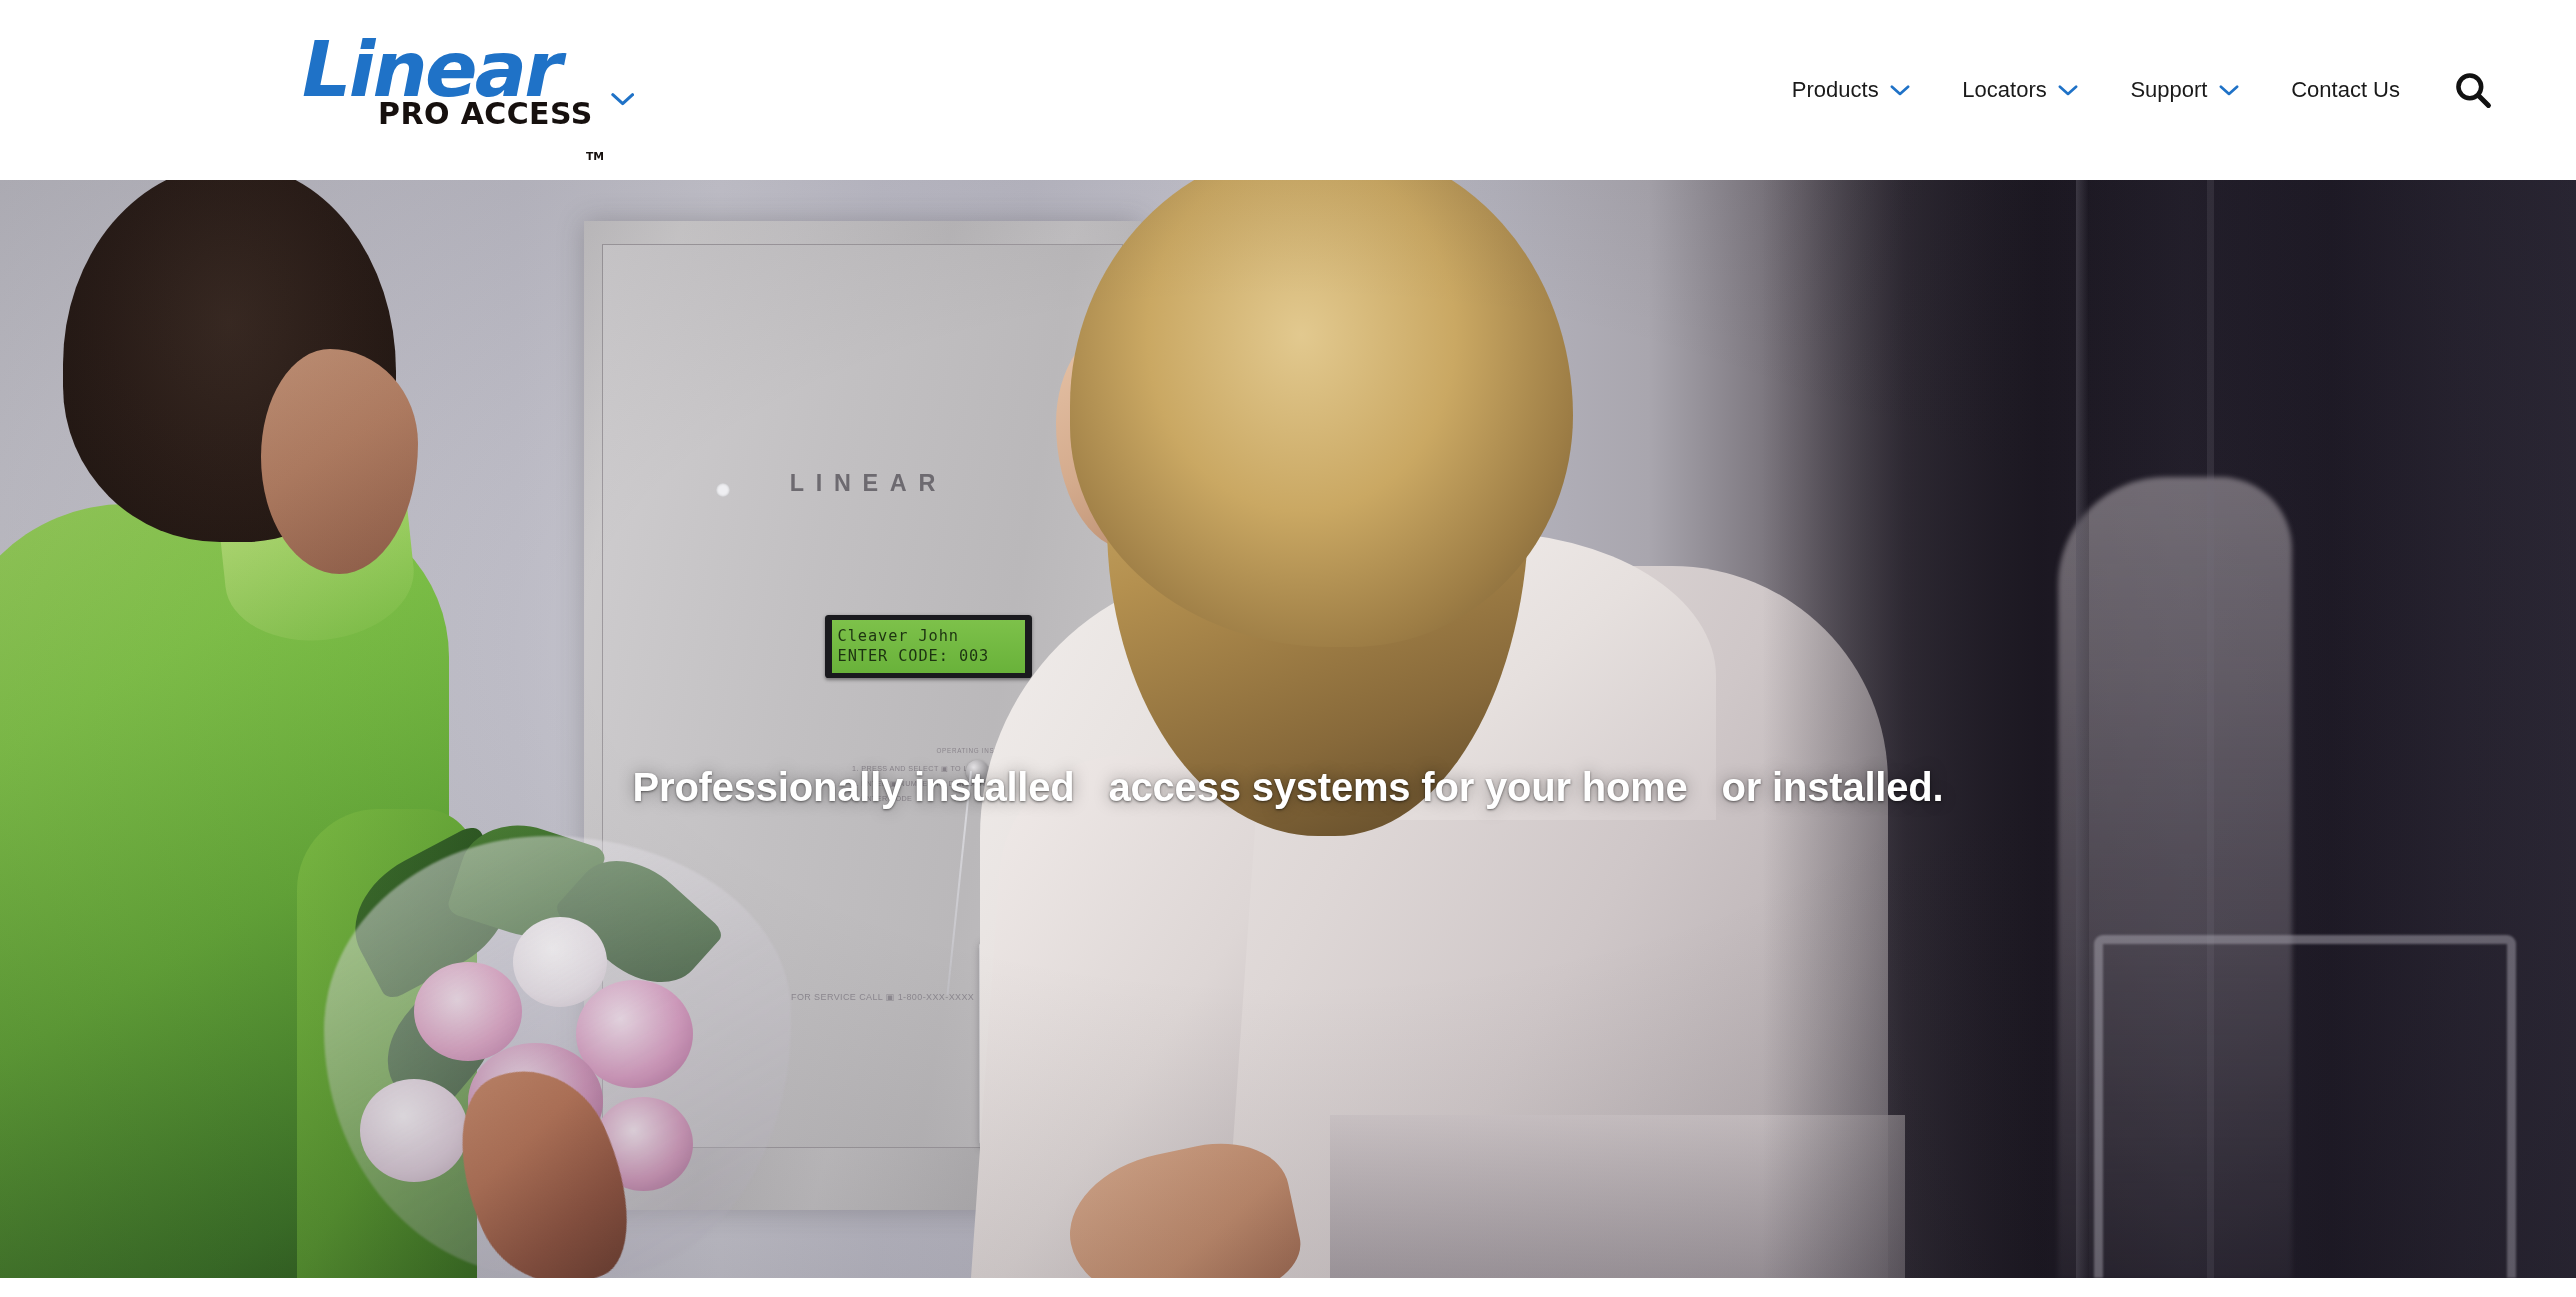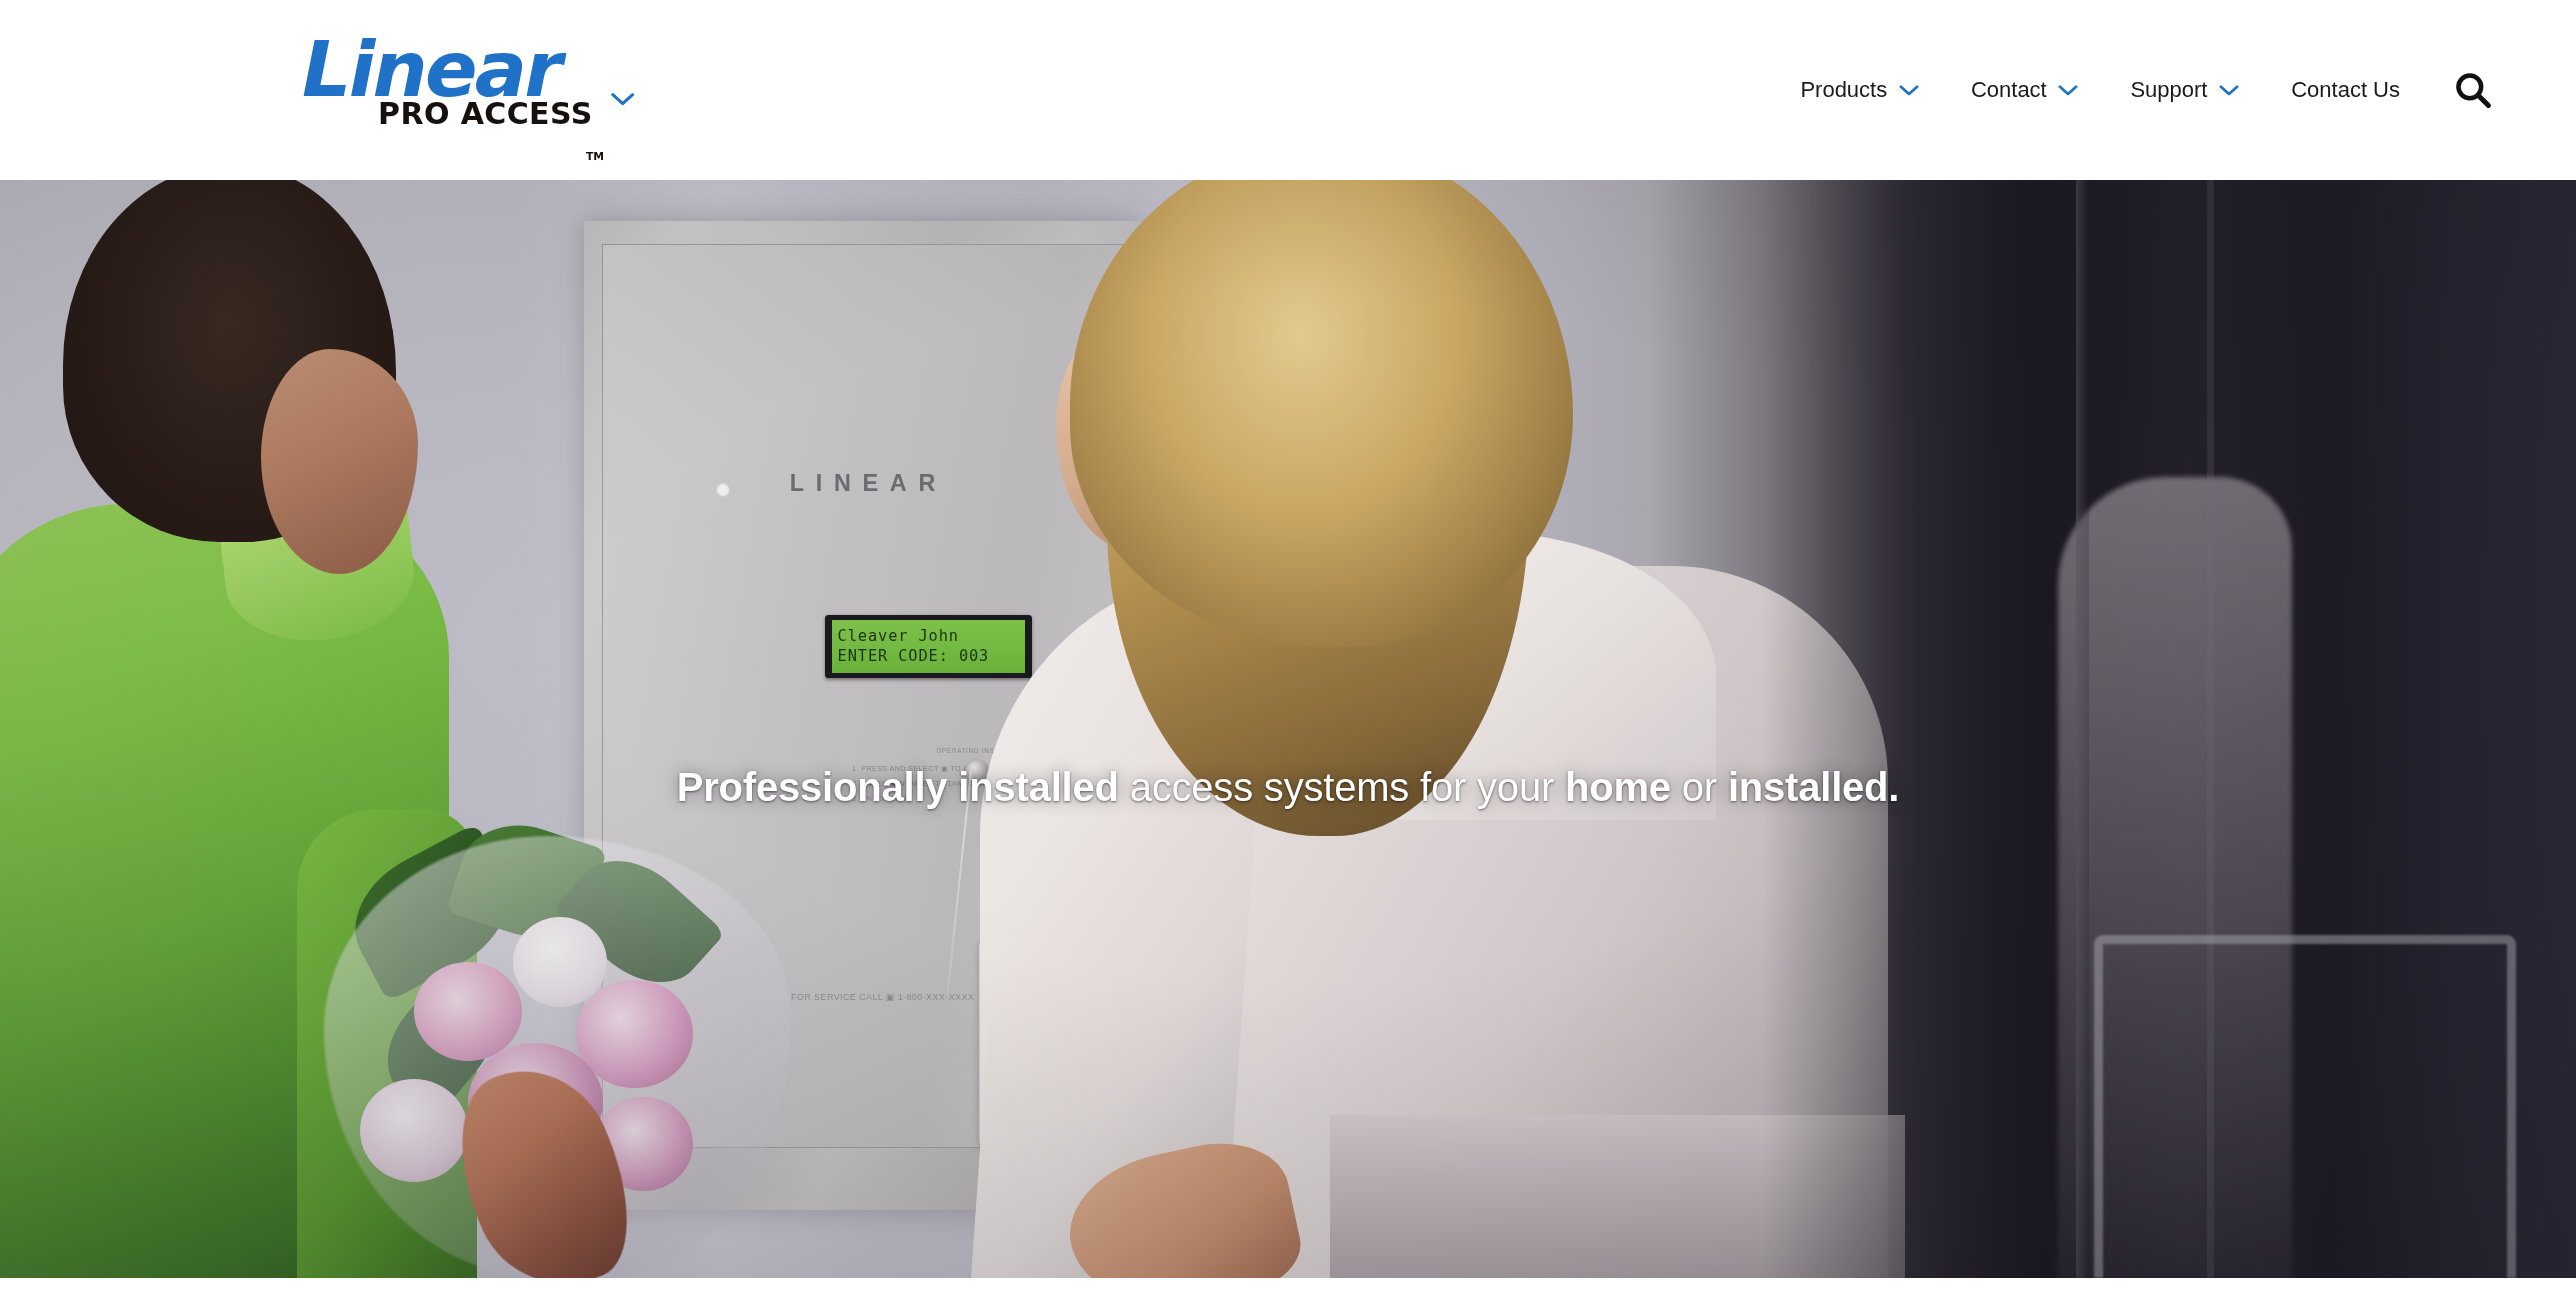--- a/index.html
+++ b/index.html
@@ -358,21 +358,21 @@
   .hero-headline{
     position:absolute; left:0; top:583px;
     width:2576px; text-align:center;
     font-size:40px; line-height:1.22;
     color:#ffffff;
     letter-spacing:-0.2px;
     text-shadow:0 0.9px 2.7px rgba(0,0,0,.55), 0 0 16px rgba(0,0,0,.35);
     white-space:nowrap;
   }
   .hero-headline b{ font-weight:bold; }
-  .hero-headline span.reg{ font-weight:400; }
+  .hero-headline span.reg{ font-weight:700;padding-left:23px; }
 
   .cta-wrap{
     position:absolute; left:0; top:759px; width:2576px;
     display:flex; justify-content:center;
   }
   .cta-button{
     display:inline-flex; align-items:center; gap:16px;
     background:#1c72c6;
     color:#ffffff;
     font-size:34px;
@@ -416,21 +416,21 @@
       <a class="nav-item" href="#">
         <span>Products</span>
         <span class="nav-caret">
           <svg width="20" height="12.6" viewBox="0 0 22 14" aria-hidden="true">
             <path d="M2 3 L11 11 L20 3" fill="none" stroke="#1f72c7" stroke-width="3" stroke-linecap="round" stroke-linejoin="round"></path>
           </svg>
         </span>
       </a>
 
       <a class="nav-item" href="#">
-        <span>Contact</span>
+        <span>Locators</span>
         <span class="nav-caret">
           <svg width="20" height="12.6" viewBox="0 0 22 14" aria-hidden="true">
             <path d="M2 3 L11 11 L20 3" fill="none" stroke="#1f72c7" stroke-width="3" stroke-linecap="round" stroke-linejoin="round"></path>
           </svg>
         </span>
       </a>
 
       <a class="nav-item" href="#">
         <span>Support</span>
         <span class="nav-caret">

